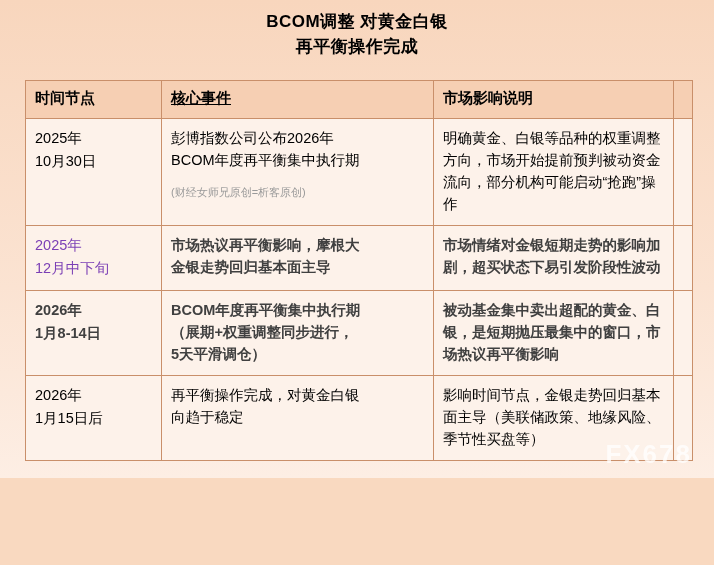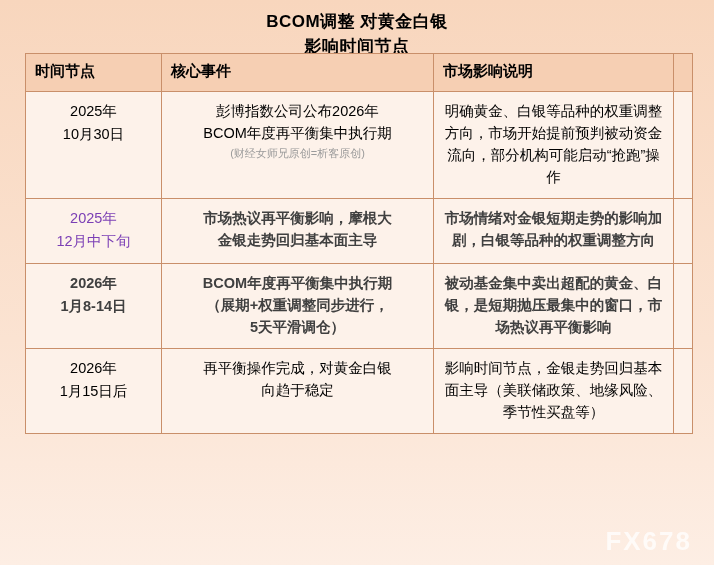--- a/index.html
+++ b/index.html
@@ -9,37 +9,37 @@
   body {
     width: 714px;
     height: 565px;
     background: #f9d9c0;
     font-family: "Liberation Sans", sans-serif;
     overflow: hidden;
   }
   .page {
     position: relative;
     width: 714px;
-    height: 565px;
+    height: 478px;
     background: linear-gradient(180deg, #f8d6bd 0%, #fbe3d2 60%, #fdeee4 100%);
     box-sizing: border-box;
   }
   .title-block {
     padding-top: 9px;
     text-align: center;
     color: #000;
     font-weight: bold;
     font-size: 17px;
     line-height: 25px;
     letter-spacing: 0.5px;
   }
   .table-wrap {
     position: absolute;
     left: 25px;
-    top: 53px;
+    top: 80px;
     width: 664px;
   }
   table.main {
     border-collapse: collapse;
     width: 664px;
     table-layout: fixed;
     background: #fdf2ea;
   }
   table.main td, table.main th {
     border: 1px solid #c98f6a;
@@ -50,62 +50,61 @@
   thead th {
     background: #f6cfb3;
     text-align: left;
     font-size: 15px;
     font-weight: bold;
     color: #000;
     height: 36px;
     padding-top: 9px;
   }
   th.c0 { width: 136px; }
-  th.c1 { width: 272px; }
+  th.c1 { width: 272px; text-decoration: underline; }
   th.c2 { width: 240px; }
   th.c3 { width: 16px; padding: 0; }
   tbody td {
     background: #fdf2ea;
     font-size: 14.5px;
     line-height: 22px;
     color: #000;
-    text-align: center;
   }
   td.c3 { background: #fdf2ea; padding: 0; }
   .cell-line { display: block; }
   .date-cell { font-size: 14.5px; line-height: 23px; }
   .date-strong { font-weight: normal; }
   .purple { color: #7b3fb5; }
   .purple-b { color: #404040; font-weight: bold; }
   .sub-note {
     display: block;
     font-size: 11px;
     color: #9a9a9a;
     line-height: 17px;
-    margin-top: 1px;
+    margin-top: 13px;
   }
   .watermark {
     position: absolute;
     right: 22px;
     bottom: 8px;
     font-size: 26px;
     font-weight: bold;
     color: rgba(255,255,255,0.75);
     letter-spacing: 2px;
     font-family: "Liberation Sans", sans-serif;
   }
 </style>
 </head>
 <body>
 
 <div class="page">
 
   <div class="title-block">
     <div>BCOM调整 对黄金白银</div>
-    <div>影响时间节点</div>
+    <div>再平衡操作完成</div>
   </div>
 
   <div class="table-wrap">
     <table class="main">
       <thead>
         <tr>
           <th class="c0">时间节点</th>
           <th class="c1">核心事件</th>
           <th class="c2">市场影响说明</th>
           <th class="c3"></th>
@@ -129,21 +128,21 @@
 
         <tr>
           <td class="date-cell">
             <span class="cell-line purple">2025年</span>
             <span class="cell-line purple">12月中下旬</span>
           </td>
           <td>
             <span class="cell-line purple-b">市场热议再平衡影响，摩根大</span>
             <span class="cell-line purple-b">金银走势回归基本面主导</span>
           </td>
-          <td class="purple-b">市场情绪对金银短期走势的影响加剧，白银等品种的权重调整方向</td>
+          <td class="purple-b">市场情绪对金银短期走势的影响加剧，超买状态下易引发阶段性波动</td>
           <td class="c3"></td>
         </tr>
 
         <tr>
           <td class="date-cell">
             <span class="cell-line purple-b">2026年</span>
             <span class="cell-line purple-b">1月8-14日</span>
           </td>
           <td>
             <span class="cell-line purple-b">BCOM年度再平衡集中执行期</span>

